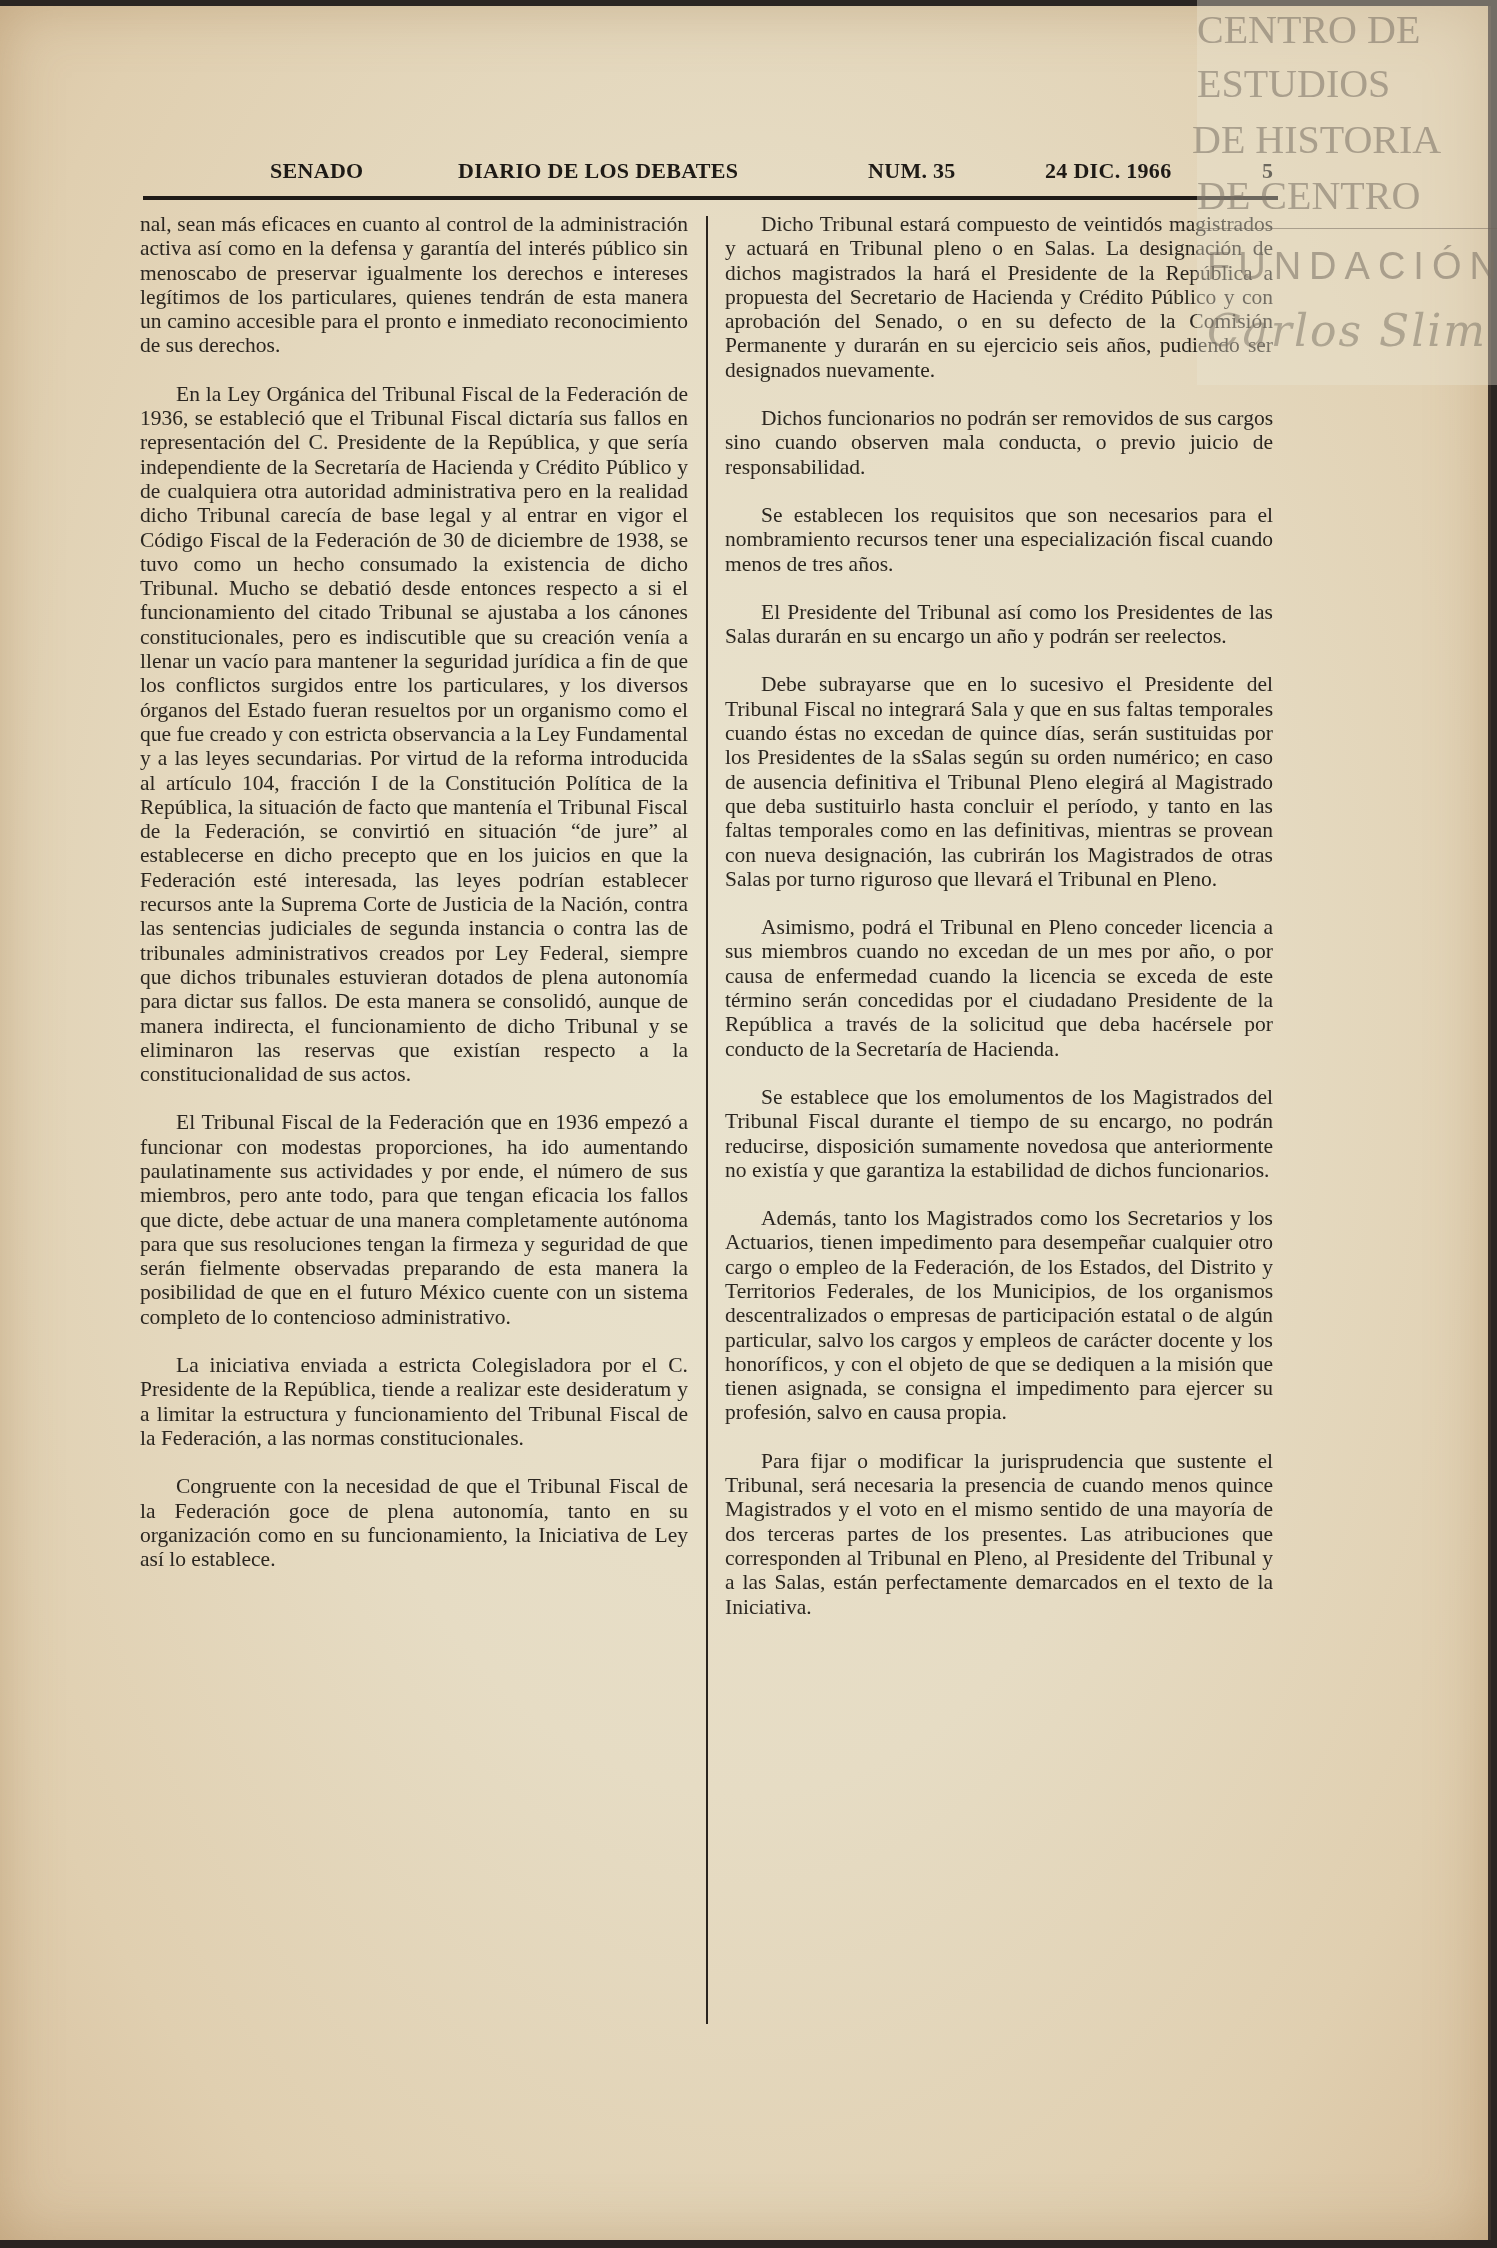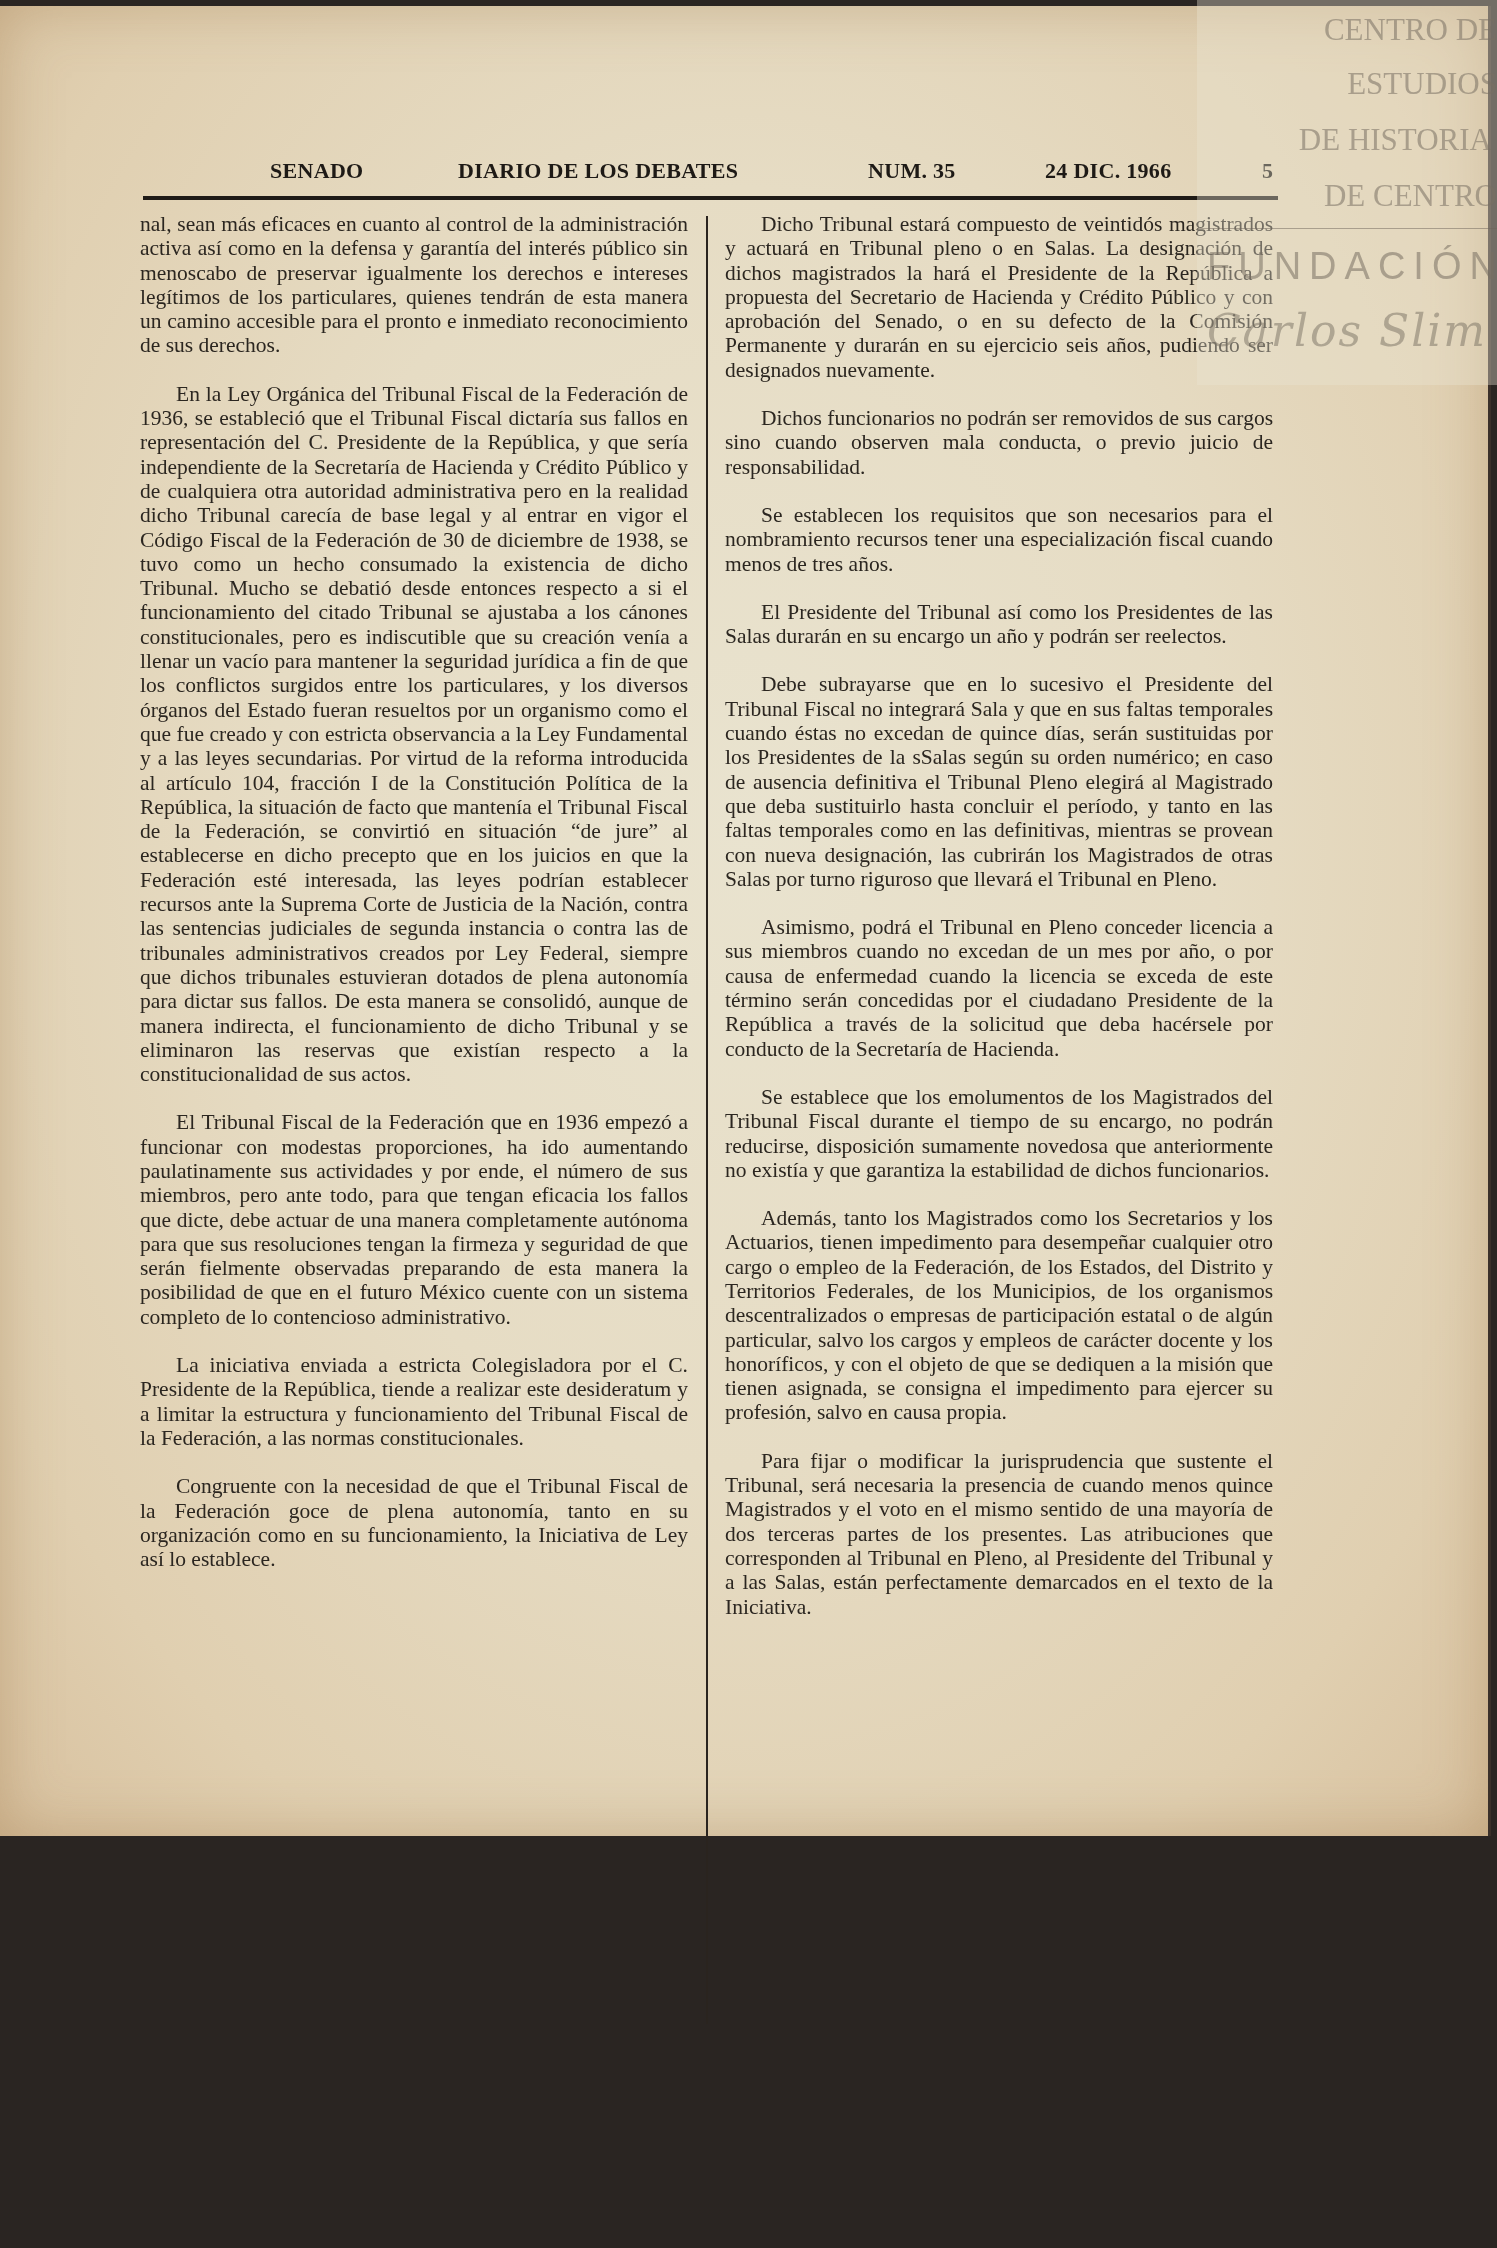--- a/index.html
+++ b/index.html
@@ -2,21 +2,21 @@
 <html><head>
 <meta charset="utf-8">
 <style>
   html, body { margin: 0; padding: 0; }
   body {
     width: 1497px; height: 2248px; position: relative; overflow: hidden;
     background: #2a2522;
     font-family: "DejaVu Serif", "Liberation Serif", serif;
   }
   .page {
-    position: absolute; left: 0; top: 6px; width: 1488px; height: 1830px;
+    position: absolute; left: 0; top: 6px; width: 1488px; height: 2234px;
     background:
       radial-gradient(ellipse at 50% 45%, #e9e3cf 0%, #e6dcc4 45%, #e0cfb0 80%, #d8c19f 100%);
     border-right: 3px solid #3a302a;
     box-shadow: inset 0 0 60px rgba(150,110,60,0.35);
   }
   .header {
     position: absolute; top: 148px; left: 270px; width: 1000px; height: 34px;
     font-family: "Liberation Serif", serif; font-weight: bold; font-size: 22px;
     color: #1e1a16; letter-spacing: 0.3px;
   }
@@ -42,22 +42,22 @@
   .col-left { left: 140px; }
   .col-right { left: 725px; }
   .col p { margin: 0 0 24px 0; text-indent: 36px; font-family: Liberation Serif, serif; }
   .col p.cont { text-indent: 0; }
   .watermark {
     position: absolute; left: 1197px; top: 0; width: 300px; height: 385px;
     background: rgba(235,228,210,0.38);
     color: rgba(120,112,98,0.55); pointer-events: none;
   }
   .wm-line {
-    position: absolute; left: 0; width: 300px; text-align: right;
-    font-family: "Liberation Serif", serif; font-size: 31px; line-height: 44px;
+    position: absolute; left: 0; width: 300px; text-align: left;
+    font-family: "Liberation Serif", serif; font-size: 40px; line-height: 44px;
   }
   .wm-1 { top: 8px; }
   .wm-2 { top: 62px; }
   .wm-3 { top: 118px; left: -5px; }
   .wm-4 { top: 174px; }
   .wm-fund {
     position: absolute; top: 245px; left: 10px; width: 290px; text-align: center;
     font-family: Liberation Sans, sans-serif; font-size: 38px; letter-spacing: 8px;
     color: rgba(120,112,98,0.55);
   }

